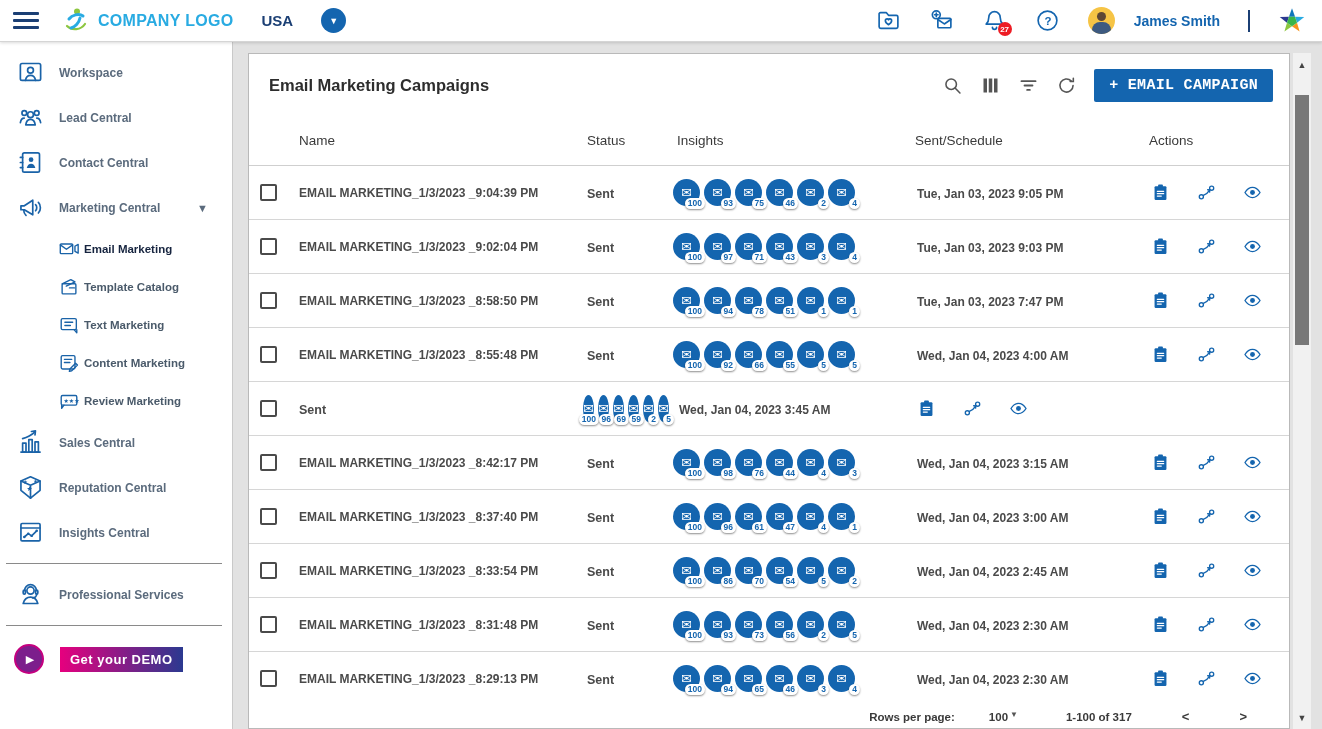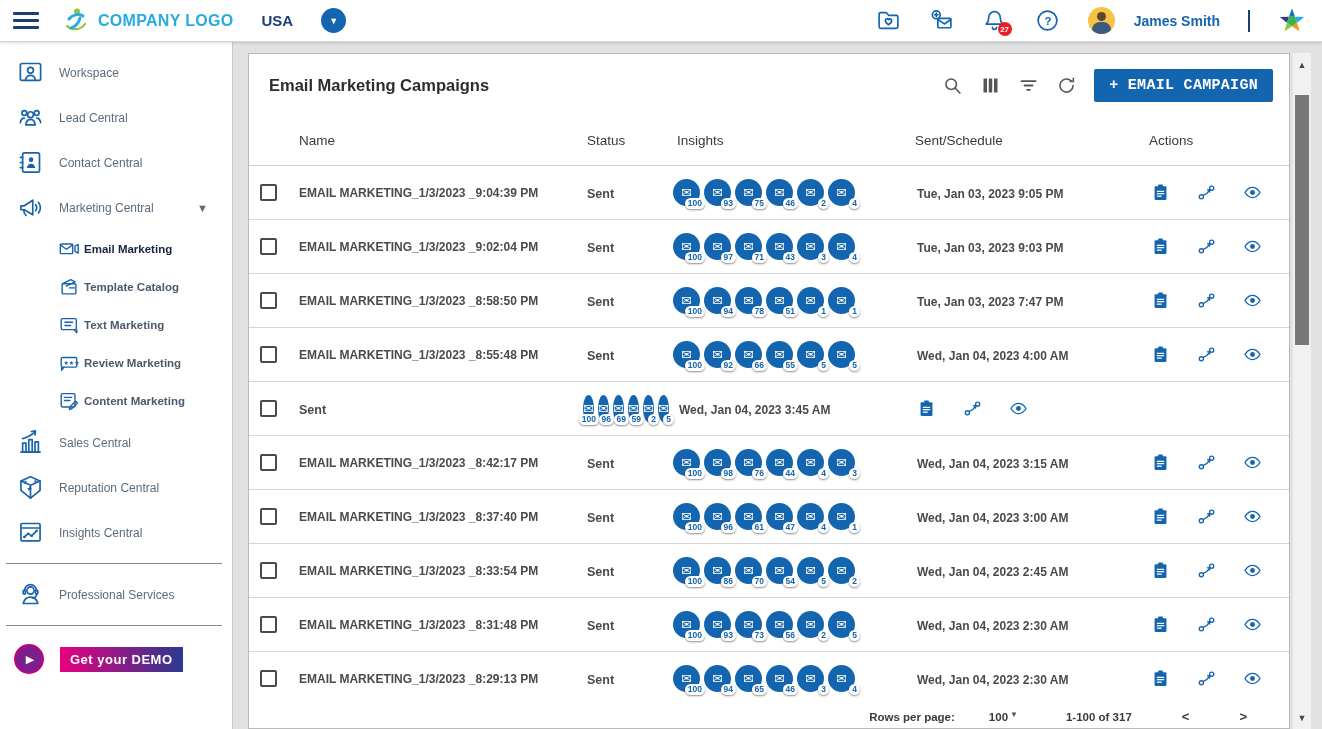--- a/index.html
+++ b/index.html
@@ -28,21 +28,21 @@
   .user-name { color:#1465af; font-weight:bold; font-size:14px; margin-left:-9px; cursor:pointer; }
   .vdiv { width:2px; height:22px; background:#1b3f74; }
   .star-logo { width:28px; height:28px; cursor:pointer; }
 
   
   .sidebar { position:absolute; top:42px; left:0; width:233px; height:687px; background:#fff;
              border-right:1px solid #c9c9c9; padding-top:8px; z-index:20; }
   .sitem { display:flex; align-items:center; gap:15px; padding:9px 6px 9px 17px; cursor:pointer; }
   .sitem .sico { width:27px; height:27px; flex:0 0 27px; color:#1a63a8; }
   .sitem svg { width:100%; height:100%; stroke:#1a63a8; stroke-width:1.5; fill:none; stroke-linecap:round; stroke-linejoin:round; }
-  .sitem .slabel { font-size:12px; font-weight:normal; color:#5b6b7d; }
+  .sitem .slabel { font-size:12px; font-weight:bold; color:#5b6b7d; }
   .sitem .chev { margin-left:auto; margin-right:18px; color:#5b6b7d; font-size:11px; }
   .subitem { display:flex; align-items:center; gap:4px; padding:8px 6px 8px 58px; cursor:pointer; }
   .subitem .sico { width:22px; height:22px; flex:0 0 22px; }
   .subitem svg { width:100%; height:100%; stroke:#1a63a8; stroke-width:1.5; fill:none; stroke-linecap:round; stroke-linejoin:round; }
   .subitem .slabel { font-size:11.5px; font-weight:bold; color:#4a5a6a; }
   .subitem.active .slabel { color:#16243f; }
   .sdivider { border-top:1px solid #8a8a8a; margin:8px 10px 8px 6px; }
   .demo-row { display:flex; align-items:center; gap:16px; padding:10px 6px 10px 14px; }
   .play-btn { width:30px; height:30px; border-radius:50%; border:2px solid #c4007f; background:#7c1e8c;
               display:flex; align-items:center; justify-content:center; cursor:pointer; }
@@ -238,36 +238,36 @@
           <rect x="3.5" y="5" width="16.5" height="12" rx="1.5"></rect>
           <path d="M7.5 9h8.5M7.5 12.5h6"></path>
           <path d="M17.5 17l3 3.5v-3.5"></path>
         </svg>
     </span>
     <span class="slabel">Text Marketing</span>
   </div>
   <div class="subitem">
     <span class="sico">
       <svg viewBox="0 0 24 24">
+          <rect x="3.5" y="4" width="15" height="14.5" rx="1.5"></rect>
+          <path d="M7 8h8M7 11.5h6"></path>
+          <path d="M13 18.5l6.2-6.2 2 2-6.2 6.2-2.6.6z"></path>
+        </svg>
+    </span>
+    <span class="slabel">Content Marketing</span>
+  </div>
+  <div class="subitem">
+    <span class="sico">
+      <svg viewBox="0 0 24 24">
           <rect x="3.5" y="6" width="17" height="10.5" rx="1.5"></rect>
           <path d="M6.5 16.5L4 20v-3.5"></path>
           <text x="6" y="14" font-size="6.5" fill="#1a63a8" stroke="none">★★★</text>
         </svg>
     </span>
     <span class="slabel">Review Marketing</span>
-  </div>
-  <div class="subitem">
-    <span class="sico">
-      <svg viewBox="0 0 24 24">
-          <rect x="3.5" y="4" width="15" height="14.5" rx="1.5"></rect>
-          <path d="M7 8h8M7 11.5h6"></path>
-          <path d="M13 18.5l6.2-6.2 2 2-6.2 6.2-2.6.6z"></path>
-        </svg>
-    </span>
-    <span class="slabel">Content Marketing</span>
   </div>
 
   <div class="sitem">
     <span class="sico">
       <svg viewBox="0 0 24 24">
           <path d="M3.5 20.5h17"></path>
           <rect x="5" y="12.5" width="3" height="8"></rect>
           <rect x="10.5" y="9.5" width="3" height="11"></rect>
           <rect x="16" y="11.5" width="3" height="9"></rect>
           <path d="M5 8.5c4-1 8-3.2 11-6"></path>

